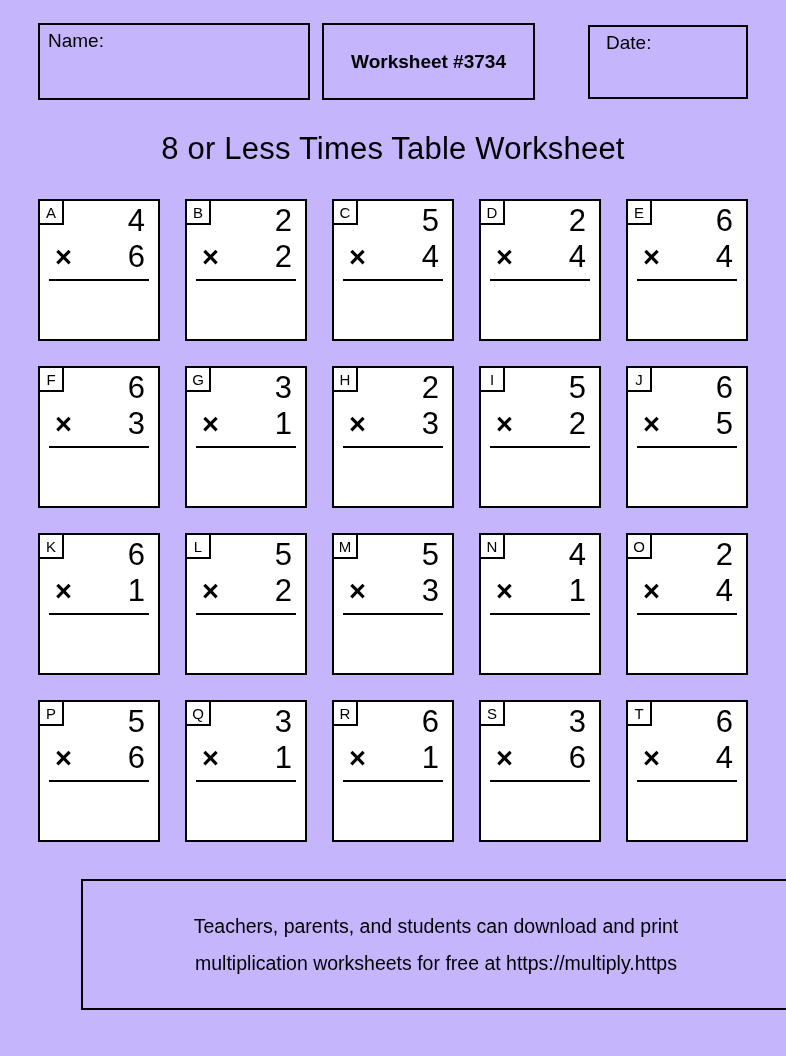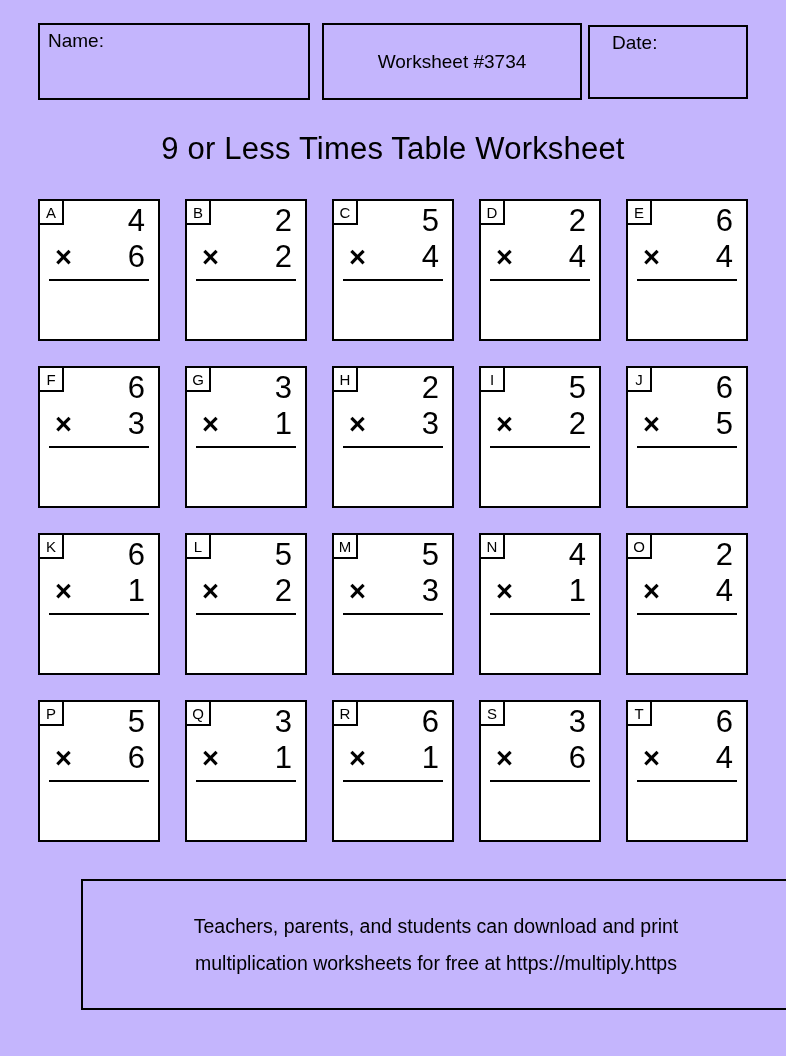--- a/index.html
+++ b/index.html
@@ -17,32 +17,33 @@
   
   .name-box {
     position: absolute; left: 38px; top: 23px;
     width: 272px; height: 77px;
     border: 2px solid #000;
     padding: 5px 8px;
     font-size: 19px;
   }
   .worksheet-box {
     position: absolute; left: 322px; top: 23px;
-    width: 260px; height: 77px;
+    width: 213px; height: 77px;
     border: 2px solid #000;
     display: flex; flex-direction: column;
     align-items: center; justify-content: center;
     font-size: 19px; line-height: 31px;
     text-align: center;
+    font-weight: bold;
   }
   .date-box {
     position: absolute; left: 588px; top: 25px;
     width: 160px; height: 74px;
     border: 2px solid #000;
-    padding: 5px 22px;
+    padding: 5px 16px;
     font-size: 19px;
   }
 
   
   .page-title {
     position: absolute; left: 0; top: 131px;
     width: 100%;
     text-align: center;
     font-size: 31px;
     letter-spacing: 0.2px;
@@ -120,21 +121,21 @@
   </div>
 
   <div class="worksheet-box">
     <div>Worksheet #3734</div>
   </div>
 
   <div class="date-box">
     <span>Date:</span>
   </div>
 
-  <div class="page-title">9 or Less Times Table Worksheet</div>
+  <div class="page-title">8 or Less Times Table Worksheet</div>
 
   <div class="problems-grid">
 
       <div class="problem-cell">
         <div class="letter-chip">
           <span>A</span>
         </div>
         <div class="top-number">4</div>
         <div class="second-row">
           <span class="times-symbol">×</span>

